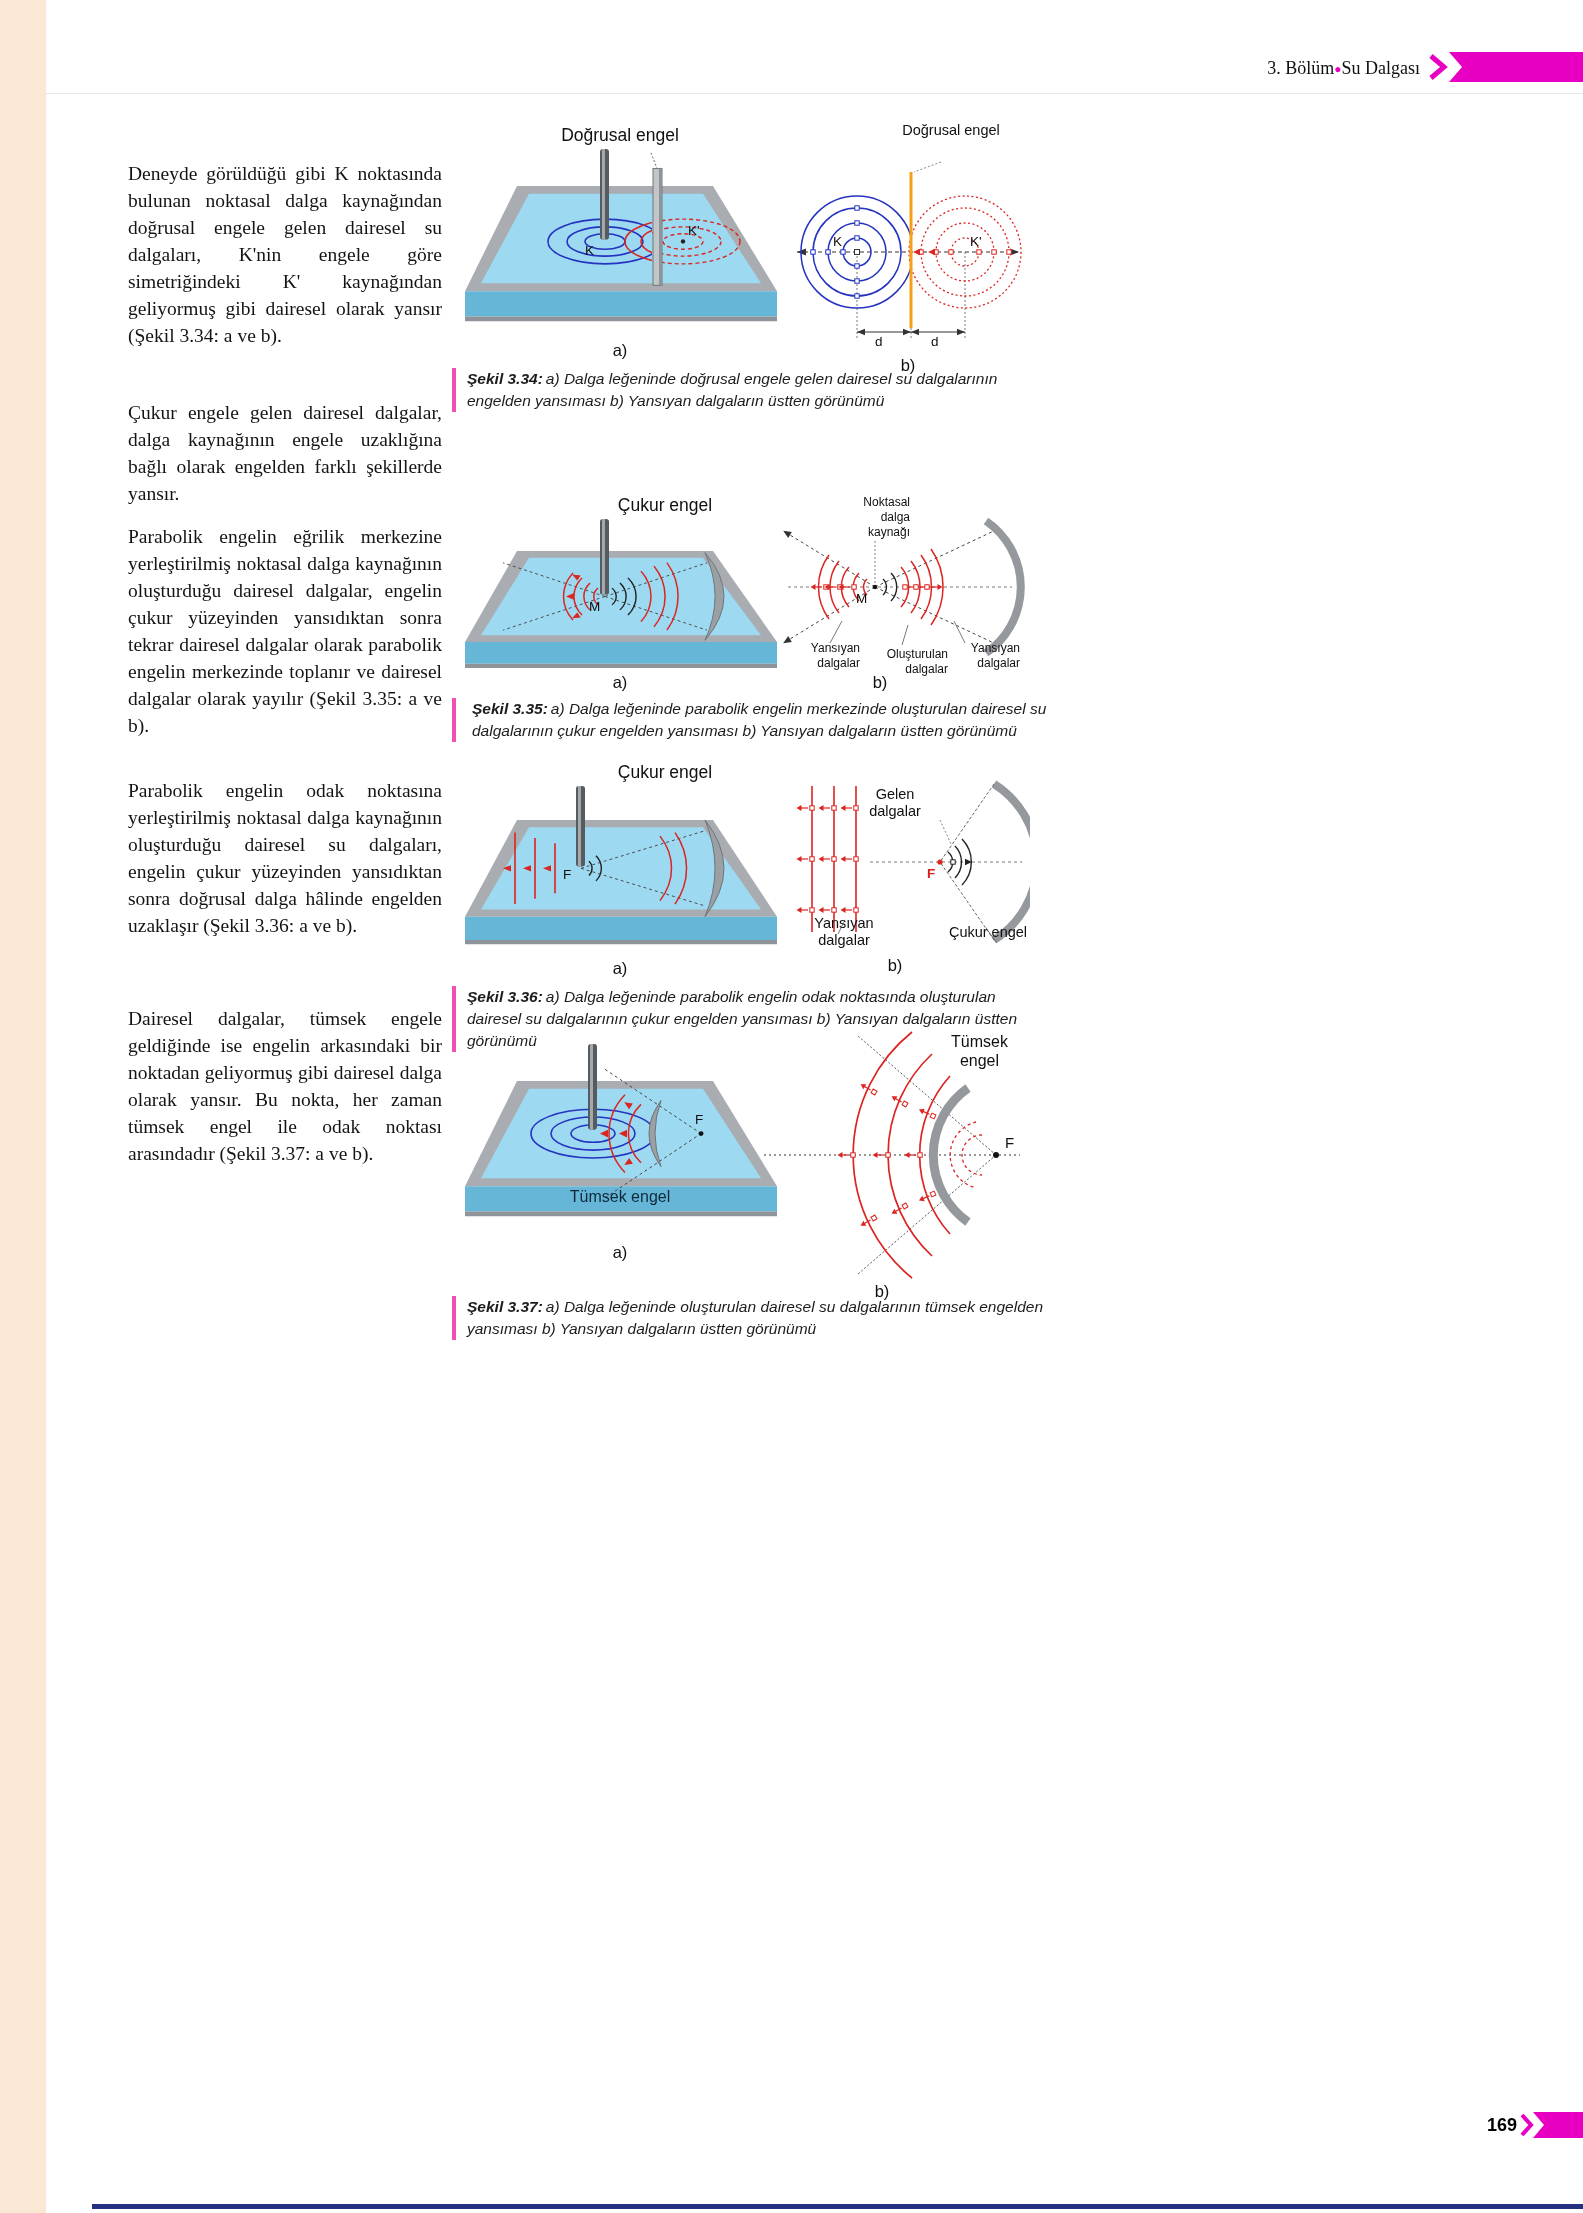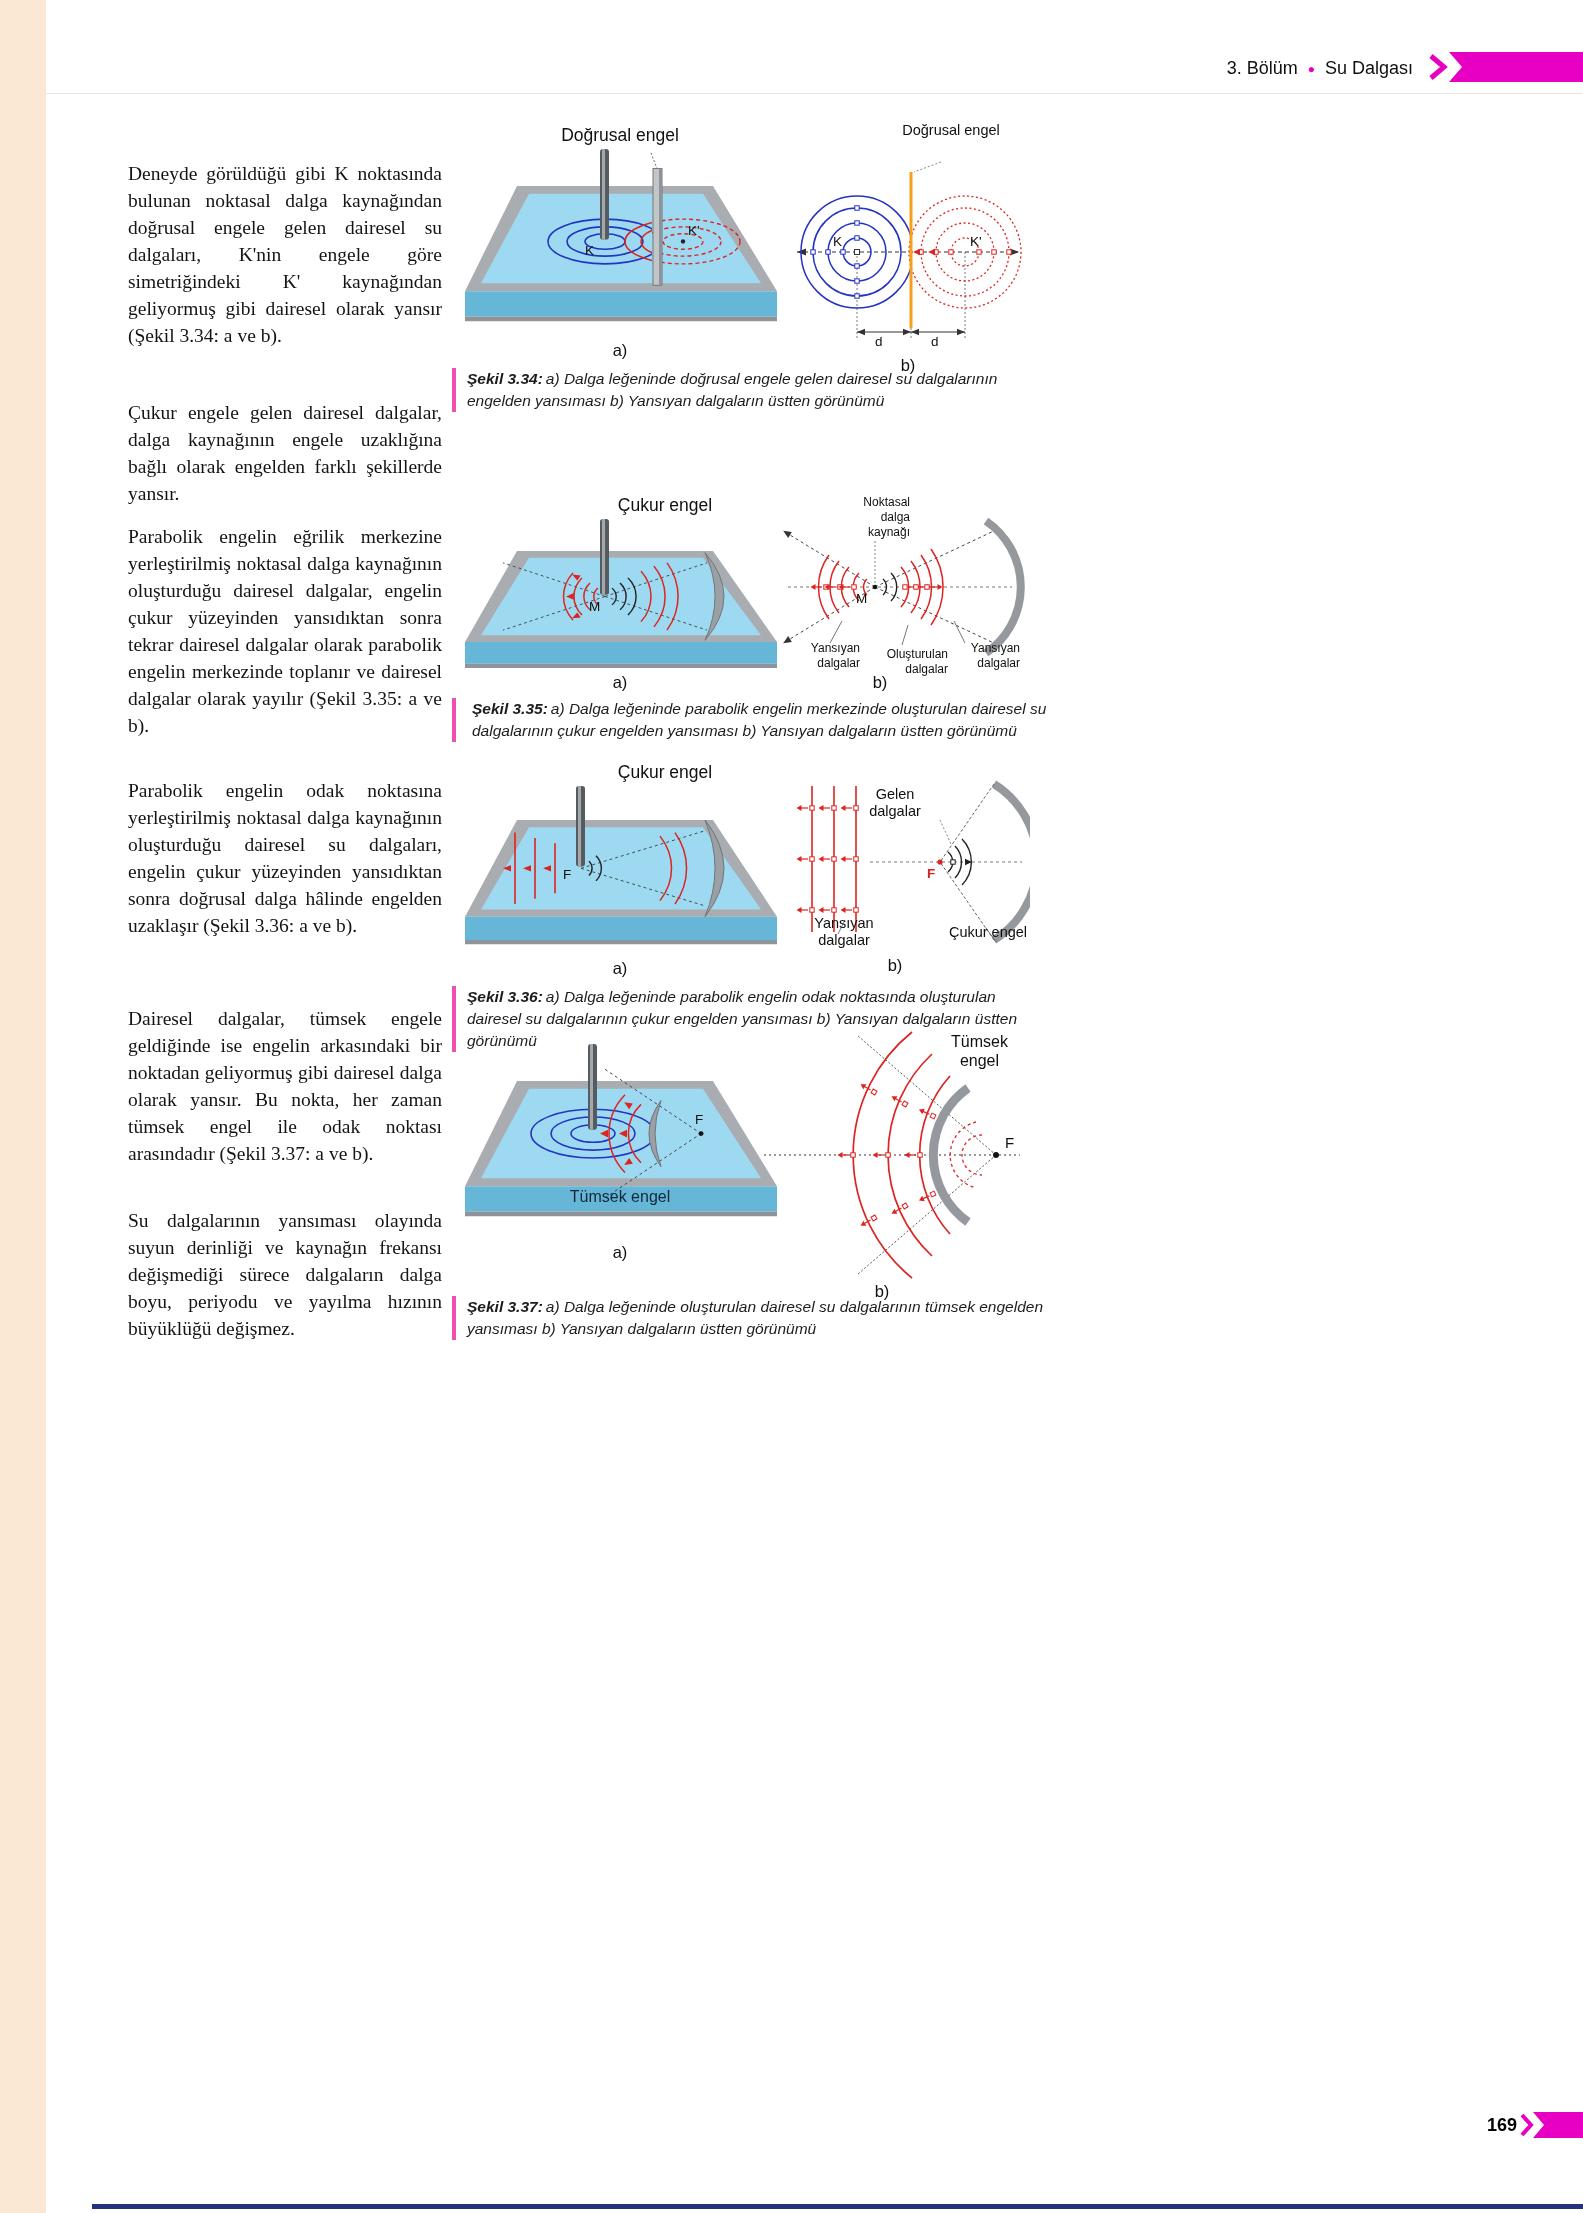--- a/index.html
+++ b/index.html
@@ -1,21 +1,21 @@
 <!DOCTYPE html>
 <html style="--accent: #e800c2; --caption_bar: #ee4fb0; --side_strip: #fbe8d4; --bottom_rule: #25317f; --water_top: #9ddaf1; --water_front: #66b6d8; --wave_blue: #2433c0; --wave_red: #dc2420; --barrier_orange: #f6a019;"><head>
 <meta charset="utf-8">
 <style>
   html,body{margin:0;padding:0;background:#ffffff;}
   .page{position:relative;width:1583px;height:2213px;background:#fff;overflow:hidden;
         font-family:"Liberation Sans",sans-serif;color:#101010;}
   .strip{position:absolute;left:0;top:0;width:46px;height:2213px;background:var(--side_strip,#fbe8d4);}
   .hrule{position:absolute;left:46px;right:0;top:93px;height:1px;background:#e8e8e8;}
-  .header{position:absolute;top:58px;right:170px;display:flex;align-items:center;gap:10px;
-          font-size:18px;color:#101010;}
+  .header{position:absolute;top:58px;right:163px;display:flex;align-items:center;
+          font-size:18px;color:#101010;font-family:Liberation Serif, serif;}
   .header .dot{color:var(--accent,#e800c2);font-size:12px;line-height:1;}
   .ribbon-top{position:absolute;top:52px;right:0;}
   .footer{position:absolute;top:2112px;right:0;display:flex;align-items:center;}
   .pagenum{font-size:18px;font-weight:bold;color:#000;margin-right:2px;}
   .bottom-line{position:absolute;left:92px;right:0;top:2204px;height:5px;background:var(--bottom_rule,#25317f);}
 
   .textcol{position:absolute;left:128px;top:160px;width:314px;
            font-family:"Liberation Serif",serif;font-size:19.5px;line-height:27px;
            text-align:justify;color:#141414;}
   .textcol p{margin:0;}
@@ -58,21 +58,20 @@
     <path d="M6,4 L19,15 L6,26" fill="none" style="stroke:var(--accent,#e800c2)" stroke-width="5"></path>
     <path d="M24,0 H158 V30 H24 L37,15 Z" style="fill:var(--accent,#e800c2)"></path>
   </svg>
 
   <div class="textcol">
     <p class="mb1">Deneyde görüldüğü gibi K noktasında bulunan noktasal dalga kaynağından doğrusal engele gelen dairesel su dalgaları, K'nin engele göre simetriğindeki K' kaynağından geliyormuş gibi dairesel olarak yansır (Şekil 3.34: a ve b).</p>
     <p class="mb2">Çukur engele gelen dairesel dalgalar, dalga kaynağının engele uzaklığına bağlı olarak engelden farklı şekillerde yansır.</p>
     <p class="mb3">Parabolik engelin eğrilik merkezine yerleştirilmiş noktasal dalga kaynağının oluşturduğu dairesel dalgalar, engelin çukur yüzeyinden yansıdıktan sonra tekrar dairesel dalgalar olarak parabolik engelin merkezinde toplanır ve dairesel dalgalar olarak yayılır (Şekil 3.35: a ve b).</p>
     <p class="mb4">Parabolik engelin odak noktasına yerleştirilmiş noktasal dalga kaynağının oluşturduğu dairesel su dalgaları, engelin çukur yüzeyinden yansıdıktan sonra doğrusal dalga hâlinde engelden uzaklaşır (Şekil 3.36: a ve b).</p>
     <p class="mb5">Dairesel dalgalar, tümsek engele geldiğinde ise engelin arkasındaki bir noktadan geliyormuş gibi dairesel dalga olarak yansır. Bu nokta, her zaman tümsek engel ile odak noktası arasındadır (Şekil 3.37: a ve b).</p>
-    <p>Su dalgalarının yansıması olayında suyun derinliği ve kaynağın frekansı değişmediği sürece dalgaların dalga boyu, periyodu ve yayılma hızının büyüklüğü değişmez.</p>
   </div>
 
   <div class="fig" style="left:455px;top:125px;width:330px;height:245px;">
     <div class="ov ftitle" style="left:0;top:0;width:330px;">Doğrusal engel</div>
     <svg width="330" height="185" viewBox="0 0 330 190" preserveAspectRatio="none" style="position:absolute;left:0;top:24px;">
       <defs>
         <clipPath id="cl334L">
             <rect x="0" y="0" width="197" height="190"></rect>
           </clipPath>
         <clipPath id="cl334R">

